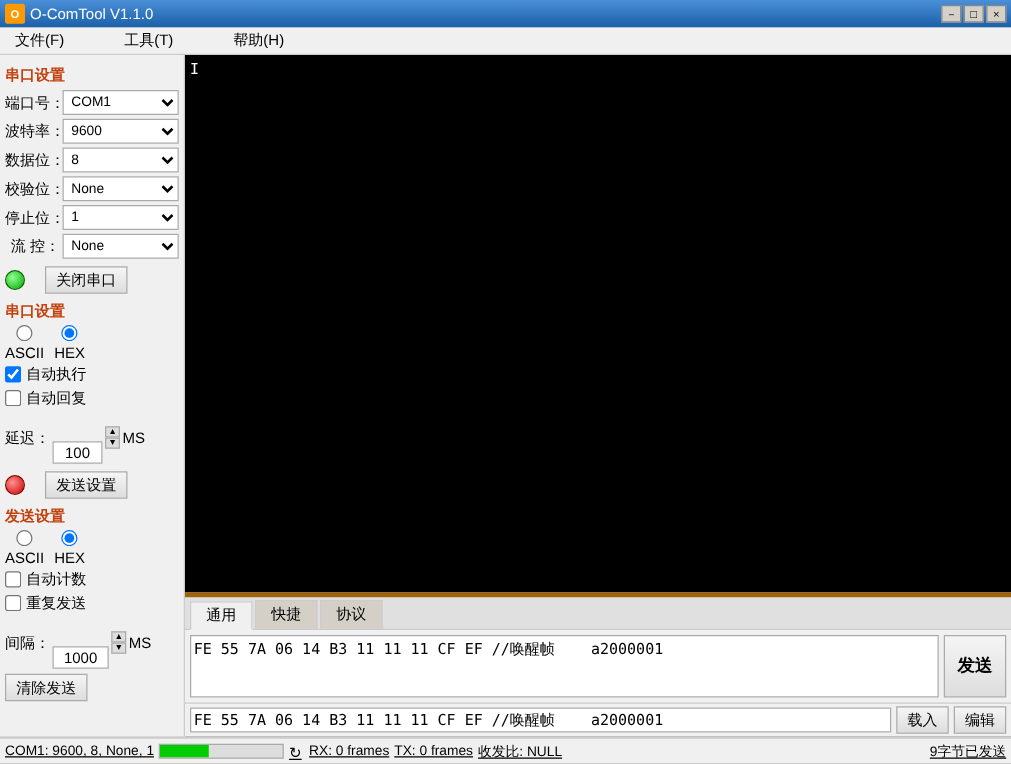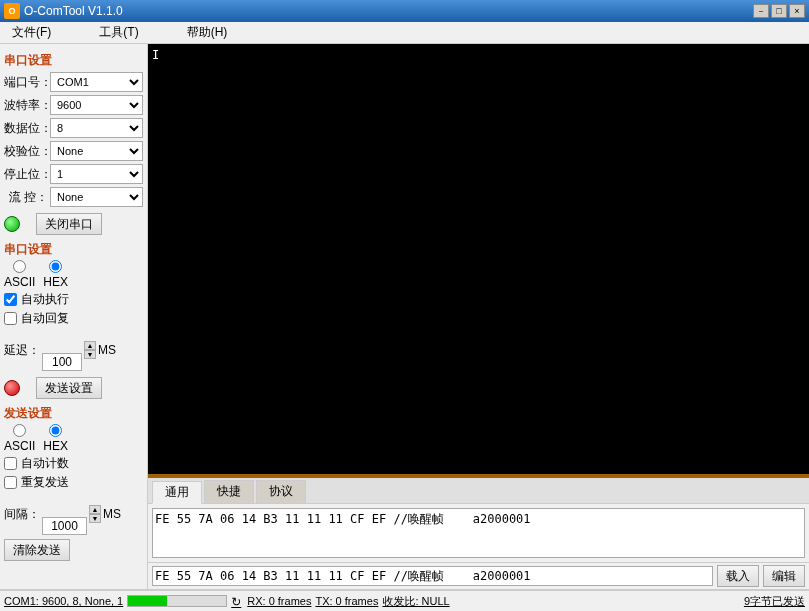--- a/index.html
+++ b/index.html
@@ -486,20 +486,21 @@
     <div class="send-area">
 
       <div class="send-tabs">
         <div class="tab-btn active">通用</div>
         <div class="tab-btn">快捷</div>
         <div class="tab-btn">协议</div>
       </div>
 
       <div class="send-content">
         <textarea class="send-textarea" style="">FE 55 7A 06 14 B3 11 11 11 CF EF //唤醒帧    a2000001</textarea>
+        <button class="send-btn">发送</button>
       </div>
 
       <div class="bottom-input-bar">
         <input class="bottom-input" type="text" value="FE 55 7A 06 14 B3 11 11 11 CF EF //唤醒帧    a2000001" style="">
         <button class="bottom-btn">载入</button>
         <button class="bottom-btn">编辑</button>
       </div>
     </div>
 
   </div>

